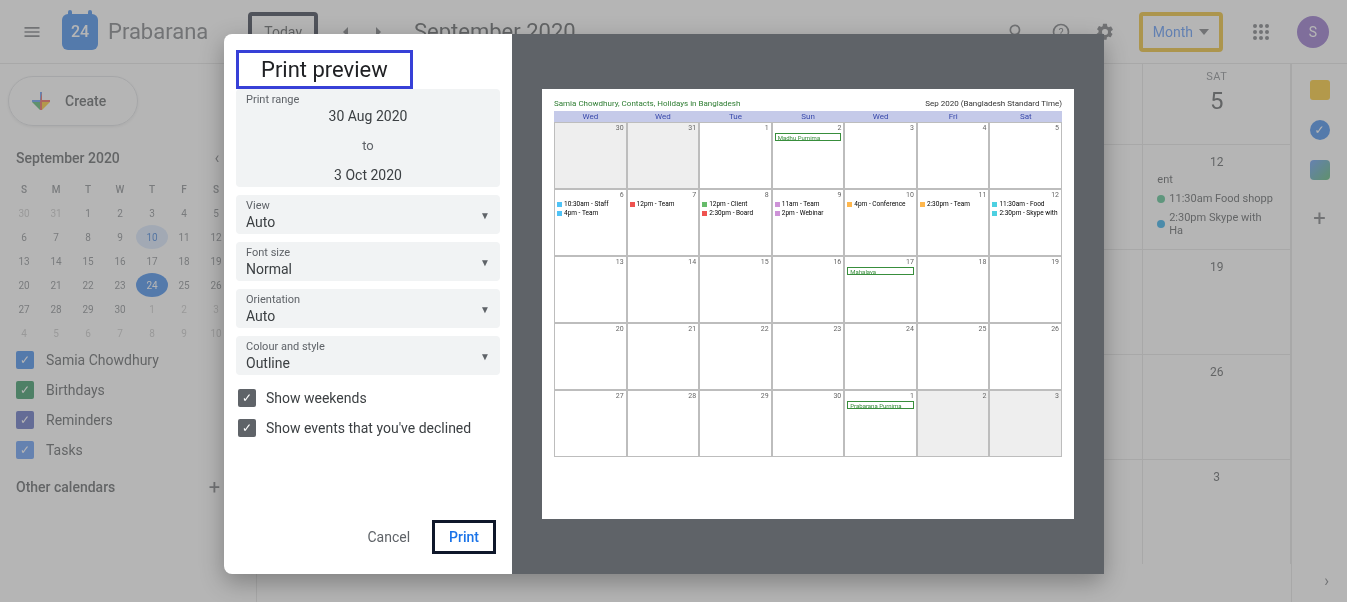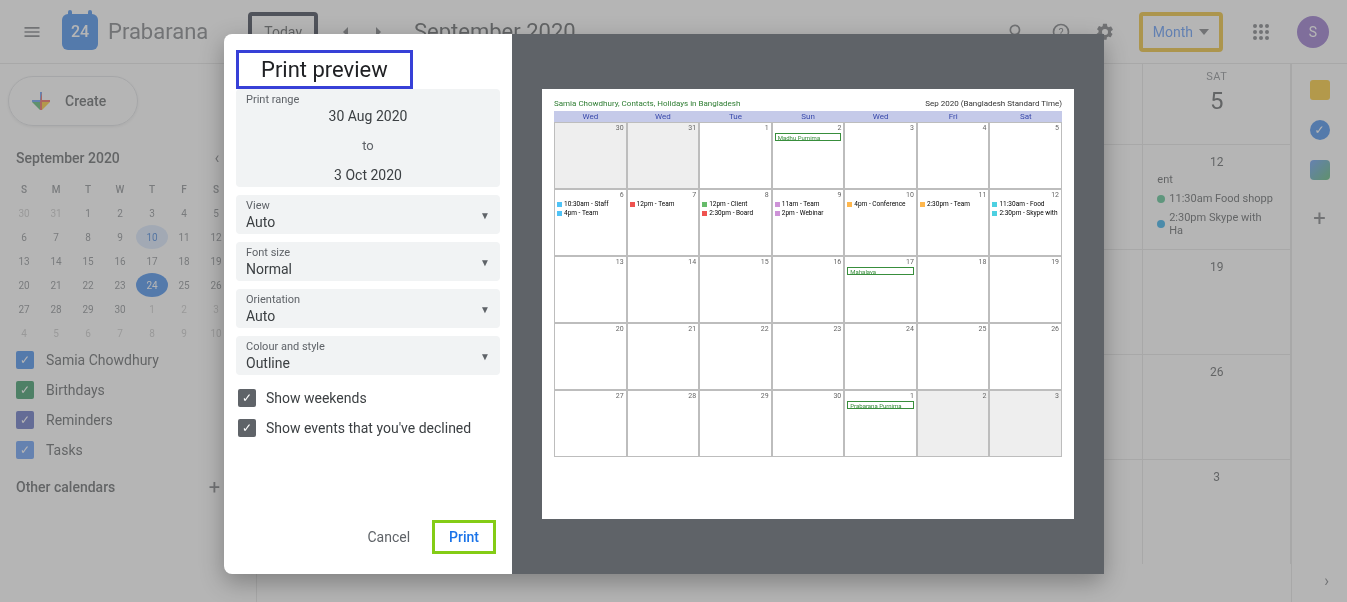--- a/index.html
+++ b/index.html
@@ -71,21 +71,21 @@
 .dialog-title { font-size:22px; color:#202124; padding:4px 22px; border:3px solid #3740d7; display:inline-block; width:fit-content; margin-bottom:0; }
 .field { background:#f1f3f4; border-radius:4px; padding:4px 10px; margin-bottom:8px; position:relative; cursor:pointer; }
 .field-label { font-size:11px; color:#5f6368; }
 .field-value { font-size:14px; color:#3c4043; margin-top:2px;flex-direction:column; }
 .field-range { display:flex; align-items:center; gap:14px; }
 .field .caret { position:absolute; right:10px; top:50%; transform:translateY(-50%); color:#5f6368; font-size:10px;}
 .chk-row { display:flex; align-items:center; gap:10px; padding:6px 2px; font-size:14px; color:#3c4043; }
 .chk-box { width:18px;height:18px; background:#5f6368; border-radius:2px; display:flex;align-items:center;justify-content:center; color:#fff; font-size:12px;}
 .dialog-footer { margin-top:auto; display:flex; justify-content:flex-end; gap:10px; padding:4px; }
 .btn-cancel { border:none; background:transparent; color:#5f6368; font-size:14px; padding:8px 12px; cursor:pointer; }
-.btn-print { border:3px solid #84cc16; color:#1a73e8; font-size:14px; font-weight:500; padding:6px 14px; cursor:pointer; background:#fff; }
+.btn-print { border:3px solid #0f172a; color:#1a73e8; font-size:14px; font-weight:500; padding:6px 14px; cursor:pointer; background:#fff; }
 .dialog-right { flex:1; background:#5f6368; display:flex; align-items:center; justify-content:center; padding:30px; }
 .preview-page { width:100%; height:430px; background:#fff; padding:10px 12px; font-size:8px; position:relative; }
 .pv-meta { color:#2e7d32; }
 .pv-title-row { display:flex; justify-content:space-between; color:#333; }
 .pv-dow-row { display:flex; background:#c5cae9; margin-top:3px; }
 .pv-dow { flex:1; text-align:center; color:#3949ab; font-size:8px; padding:1px 0;}
 .pv-grid { }
 .pv-row { display:flex; height:67px; }
 .pv-cell { flex:1; border:0.5px solid #bdbdbd; position:relative; font-size:7px; padding:1px 2px; }
 .pv-cell .dn { position:absolute; top:1px; right:2px; color:#666; }

